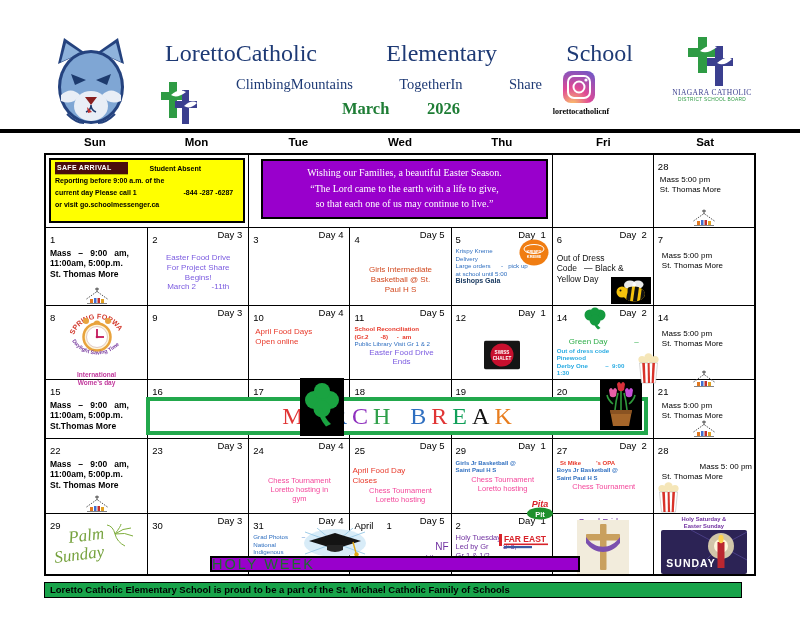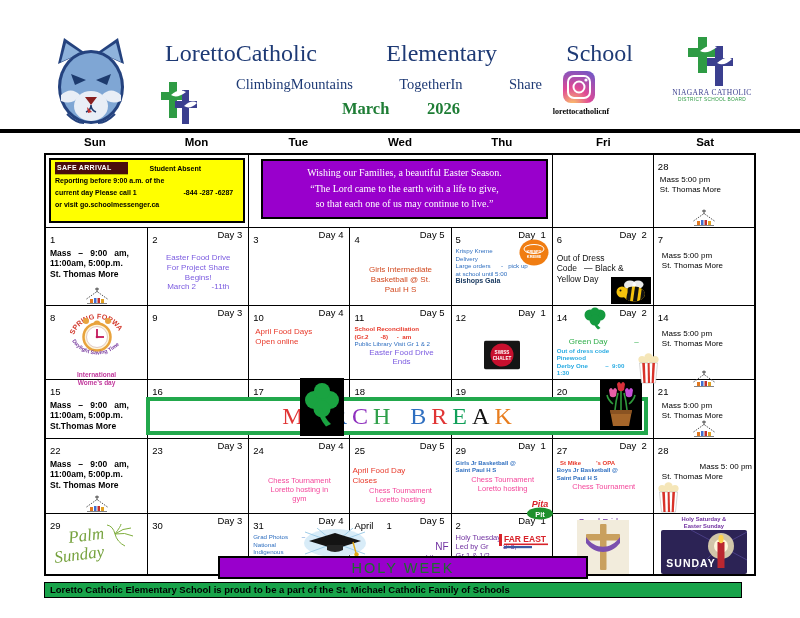--- a/index.html
+++ b/index.html
@@ -50,22 +50,22 @@
   
   .mb{position:absolute;left:100px;top:17px;width:494px;height:30px;background:#fff;
     border:4px solid #22a84c;z-index:2;display:flex;align-items:center;justify-content:center}
   .mb-letters{font-family:"Liberation Serif",serif;font-size:24px;letter-spacing:0;display:flex}
   .mb-letters span{margin:0 2.5px}
   .mb-letters .sp{width:10px}
   .mb-sham{position:absolute;left:150px;top:-23px;z-index:3;line-height:0}
   .mb-tulip{position:absolute;right:2px;top:-21px;z-index:3;line-height:0}
 
   
-  .holyweek{left:218px;top:556px;width:370px;height:23px;background:#9900cc;border:2.5px solid #000;
-    box-sizing:border-box;display:flex;align-items:center;justify-content:center;
+  .holyweek{left:210px;top:556px;width:370px;height:16px;background:#9900cc;border:2.5px solid #000;
+    box-sizing:border-box;display:flex;align-items:center;justify-content:flex-start;
     font-size:14.5px;letter-spacing:2px;color:#1d6b2f;z-index:4}
   .footerbar{left:44px;top:582px;width:698px;height:16px;background:#18a34a;border:1.5px solid #000;
     box-sizing:border-box;font-size:9.5px;font-weight:bold;color:#000;line-height:13px;padding-left:5px;z-index:4}
 </style>
 </head>
 <body>
 
 <div id="page">
 
   <div class="abs" style="left:48px;top:34px" id="lynx-slot"><svg width="86" height="94" viewBox="0 0 86 94">

